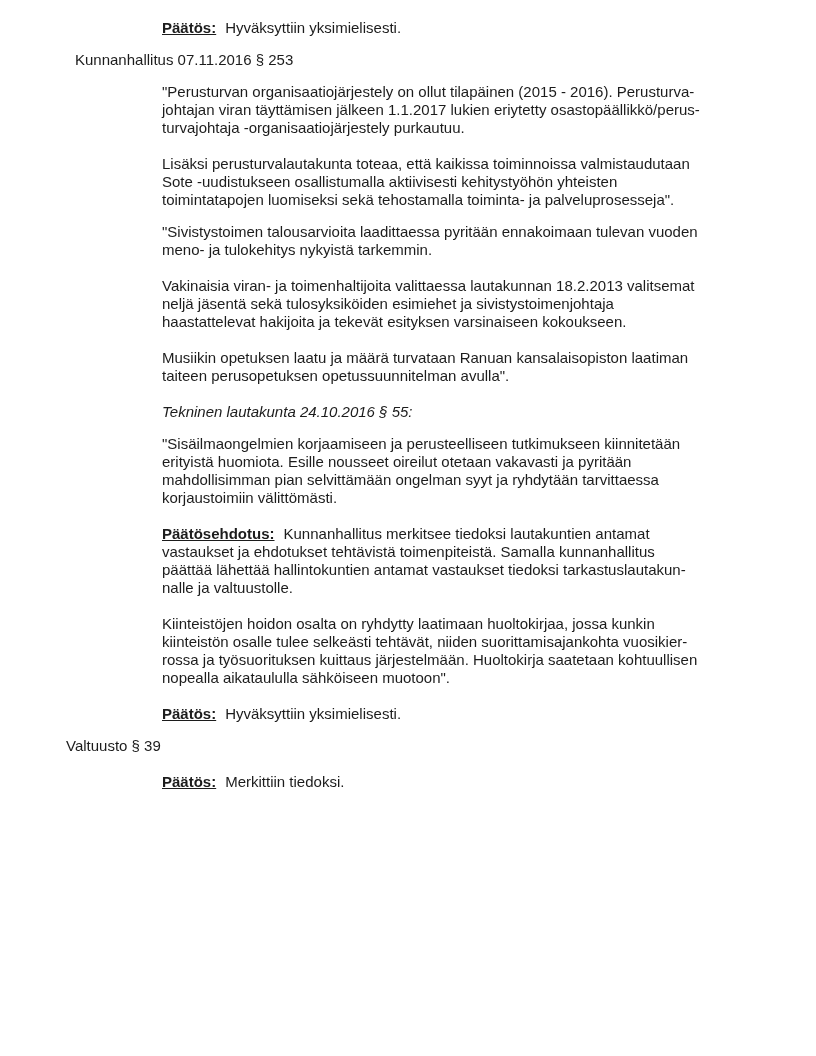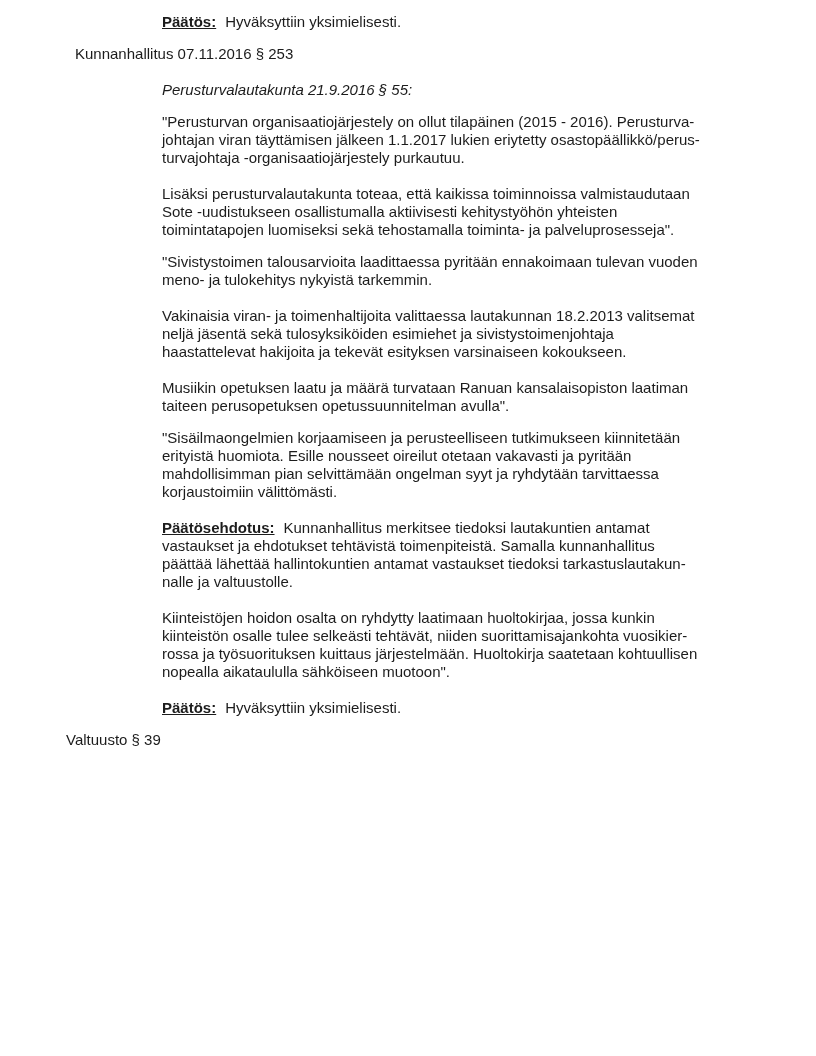--- a/index.html
+++ b/index.html
@@ -11,21 +11,21 @@
     position: relative;
     width: 816px;
     height: 828px;
     background: #ffffff;
     color: #1c1c1c;
     font-family: "Liberation Sans", "DejaVu Sans", sans-serif;
     font-size: 15px;
     line-height: 18px;
     overflow: hidden;
     box-sizing: border-box;
-    padding-top: 13px;
+    padding-top: 19px;
   }
   .block {
     margin: 0 20px 0 162px;
     white-space: pre-line;
   }
   .outdent-board {
     margin-left: 75px;
   }
   .outdent-council {
     margin-left: 66px;
@@ -50,48 +50,49 @@
 <body>
 
 <div class="page">
 
   <p class="block"><span class="decision-label">Päätös:</span><span class="decision-text">Hyväksyttiin yksimielisesti.</span></p>
 
 
   <p class="block outdent-board mt0">Kunnanhallitus 07.11.2016 § 253</p>
 
 
-  <p class="block mt1 committee-heading">Perusturvalautakunta 21.9.2016 § 55:</p>
   <p class="block mt0">"Perusturvan organisaatiojärjestely on ollut tilapäinen (2015 - 2016). Perusturva-
 johtajan viran täyttämisen jälkeen 1.1.2017 lukien eriytetty osastopäällikkö/perus-
 turvajohtaja -organisaatiojärjestely purkautuu.</p>
   <p class="block mt1">Lisäksi perusturvalautakunta toteaa, että kaikissa toiminnoissa valmistaudutaan
 Sote -uudistukseen osallistumalla aktiivisesti kehitystyöhön yhteisten
 toimintatapojen luomiseksi sekä tehostamalla toiminta- ja palveluprosesseja".</p>
 
   <p class="block mt0">"Sivistystoimen talousarvioita laadittaessa pyritään ennakoimaan tulevan vuoden
 meno- ja tulokehitys nykyistä tarkemmin.</p>
   <p class="block mt1">Vakinaisia viran- ja toimenhaltijoita valittaessa lautakunnan 18.2.2013 valitsemat
 neljä jäsentä sekä tulosyksiköiden esimiehet ja sivistystoimenjohtaja
 haastattelevat hakijoita ja tekevät esityksen varsinaiseen kokoukseen.</p>
   <p class="block mt1">Musiikin opetuksen laatu ja määrä turvataan Ranuan kansalaisopiston laatiman
 taiteen perusopetuksen opetussuunnitelman avulla".</p>
 
+  <p class="block mt1 committee-heading">Tekninen lautakunta 24.10.2016 § 55:</p>
   <p class="block mt0">"Sisäilmaongelmien korjaamiseen ja perusteelliseen tutkimukseen kiinnitetään
 erityistä huomiota. Esille nousseet oireilut otetaan vakavasti ja pyritään
 mahdollisimman pian selvittämään ongelman syyt ja ryhdytään tarvittaessa
 korjaustoimiin välittömästi.</p>
   <p class="block mt1"><span class="decision-label">Päätösehdotus:</span><span class="decision-text">Kunnanhallitus merkitsee tiedoksi lautakuntien antamat
 vastaukset ja ehdotukset tehtävistä toimenpiteistä. Samalla kunnanhallitus
 päättää lähettää hallintokuntien antamat vastaukset tiedoksi tarkastuslautakun-
 nalle ja valtuustolle.</span></p>
 
   <p class="block mt1">Kiinteistöjen hoidon osalta on ryhdytty laatimaan huoltokirjaa, jossa kunkin
 kiinteistön osalle tulee selkeästi tehtävät, niiden suorittamisajankohta vuosikier-
 rossa ja työsuorituksen kuittaus järjestelmään. Huoltokirja saatetaan kohtuullisen
 nopealla aikataululla sähköiseen muotoon".</p>
 
   <p class="block mt1"><span class="decision-label">Päätös:</span><span class="decision-text">Hyväksyttiin yksimielisesti.</span></p>
 
   <p class="block outdent-council mt0">Valtuusto § 39</p>
 
+  <p class="block mt1"><span class="decision-label">Päätös:</span><span class="decision-text">Merkittiin tiedoksi.</span></p>
 
 </div>
 
 </body></html>

